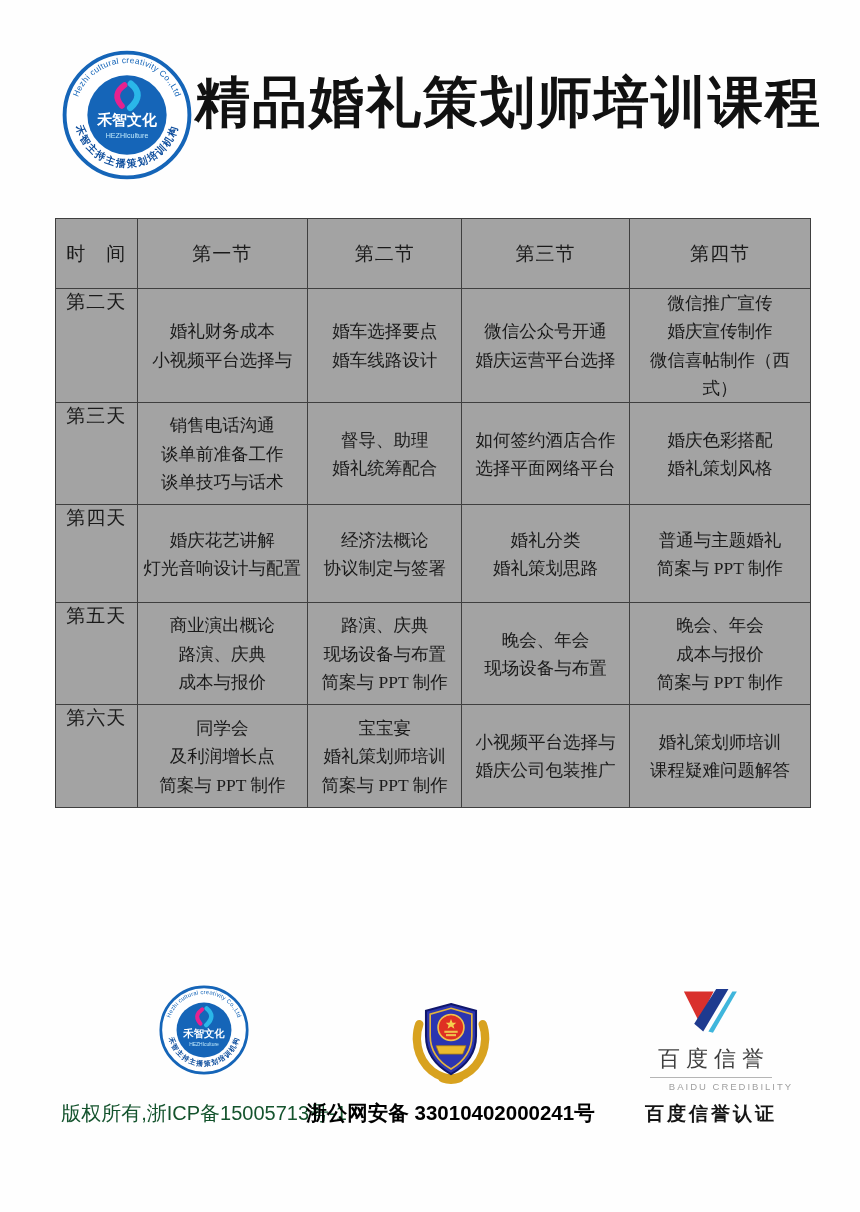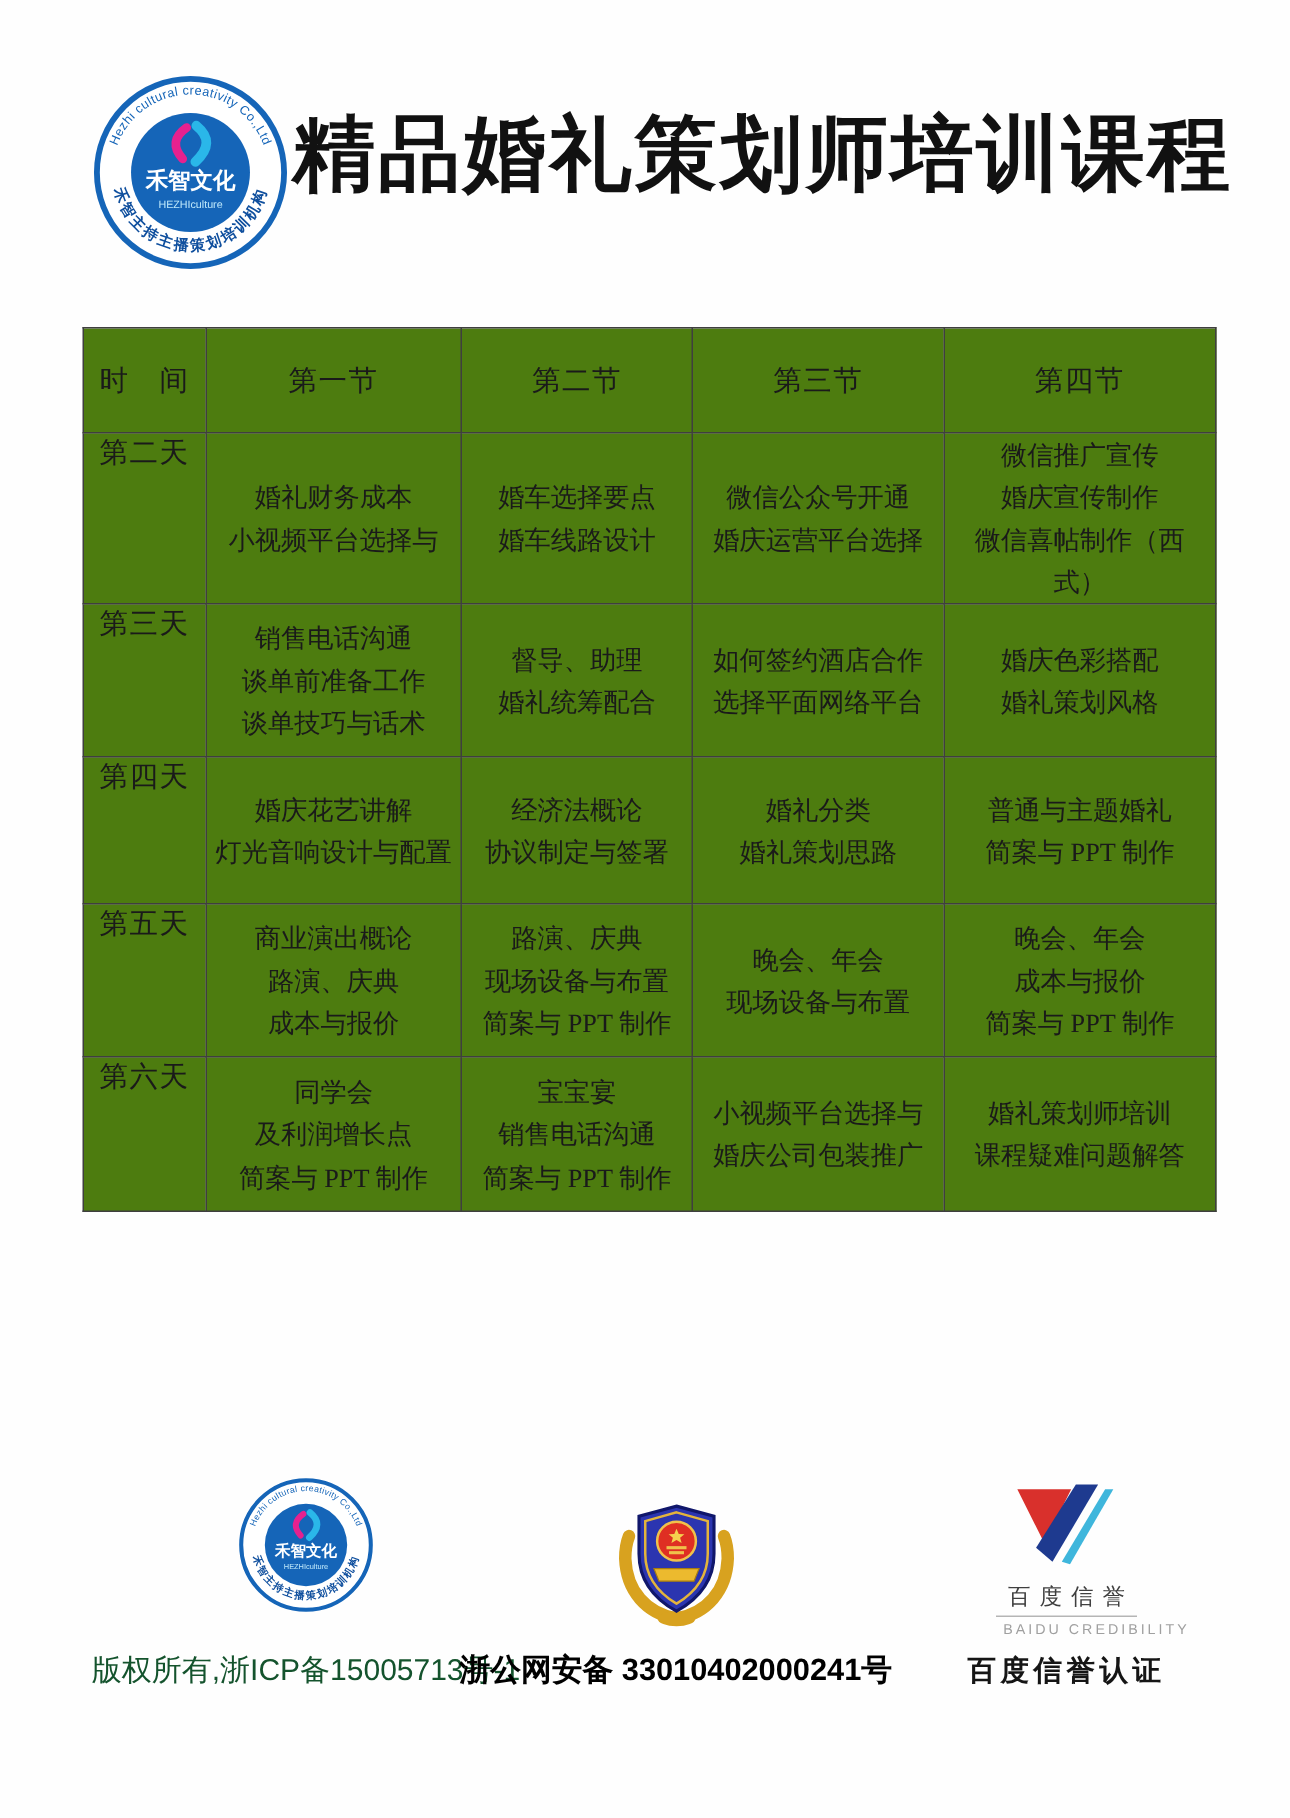--- a/index.html
+++ b/index.html
@@ -14,41 +14,41 @@
     font-size:55px;font-weight:700;letter-spacing:2px;text-align:right;
     line-height:1.2;white-space:nowrap;color:#111;
   }
   
   .table-wrap{position:absolute;left:55px;top:218px;width:756px;}
   table.course{border-collapse:collapse;table-layout:fixed;width:100%;}
   table.course col.c0{width:10.8%;} table.course col.c1{width:22.6%;}
   table.course col.c2{width:20.4%;} table.course col.c3{width:22.2%;}
   table.course col.c4{width:24.0%;}
   table.course th,table.course td{
-    border:1.5px solid #3f3f3f;text-align:center;background:#4d7c0f;
+    border:1.5px solid #3f3f3f;text-align:center;background:#a3a3a3;
     font-weight:400;padding:0 6px;box-sizing:border-box;
   }
   table.course th{height:70px;font-size:19px;vertical-align:middle;letter-spacing:1px;}
   td.day-cell{vertical-align:top;padding-top:25px;font-size:19px;letter-spacing:1px;}
   td.course-cell{
     vertical-align:middle;font-size:17.5px;line-height:1.62;white-space:pre-line;
   }
   tr.r0 td{height:110px;} tr.r1 td{height:102px;} tr.r2 td{height:102px;}
   tr.r3 td{height:98px;}  tr.r4 td{height:102px;} tr.r5 td{height:103px;}
   
   .footer{position:absolute;left:0;top:985px;width:860px;height:150px;
           font-family:"Liberation Sans","DejaVu Sans",sans-serif;}
   .f-block{position:absolute;top:0;height:142px;display:flex;flex-direction:column;
            align-items:center;justify-content:flex-end;}
   .f-left{left:58px;width:292px;}
   .f-center{left:348px;width:205px;}
   .f-right{left:615px;width:192px;}
   .copyright-text{margin-top:25px;font-size:20px;color:#14532d;white-space:nowrap;}
   .police-text{margin-top:9px;font-size:20.5px;font-weight:700;color:#000;white-space:nowrap;text-align:center;}
-  .baidu-title{margin-top:6px;font-size:15px;color:#3f3f3f;letter-spacing:6px;
+  .baidu-title{margin-top:6px;font-size:22px;color:#3f3f3f;letter-spacing:6px;
                padding:0 2px 3px 8px;border-bottom:1px solid #b5b5b5;white-space:nowrap;}
   .baidu-subtitle{margin-top:3px;font-size:9.5px;color:#a0a0a0;letter-spacing:2px;white-space:nowrap;margin-left:40px;}
   .baidu-caption{margin-top:9px;font-size:19px;font-weight:700;color:#151515;
                  letter-spacing:3px;white-space:nowrap;}
   svg{display:block;}
 </style>
 </head>
 <body>
 
 <div class="page">
@@ -141,21 +141,21 @@
           <td class="course-cell">晚会、年会
 成本与报价
 简案与 PPT 制作</td>
         </tr>
         <tr class="r5">
           <td class="day-cell">第六天</td>
           <td class="course-cell">同学会
 及利润增长点
 简案与 PPT 制作</td>
           <td class="course-cell">宝宝宴
-销售电话沟通
+婚礼策划师培训
 简案与 PPT 制作</td>
           <td class="course-cell">小视频平台选择与
 婚庆公司包装推广</td>
           <td class="course-cell">婚礼策划师培训
 课程疑难问题解答</td>
         </tr>
       </tbody>
     </table>
   </div>
 

